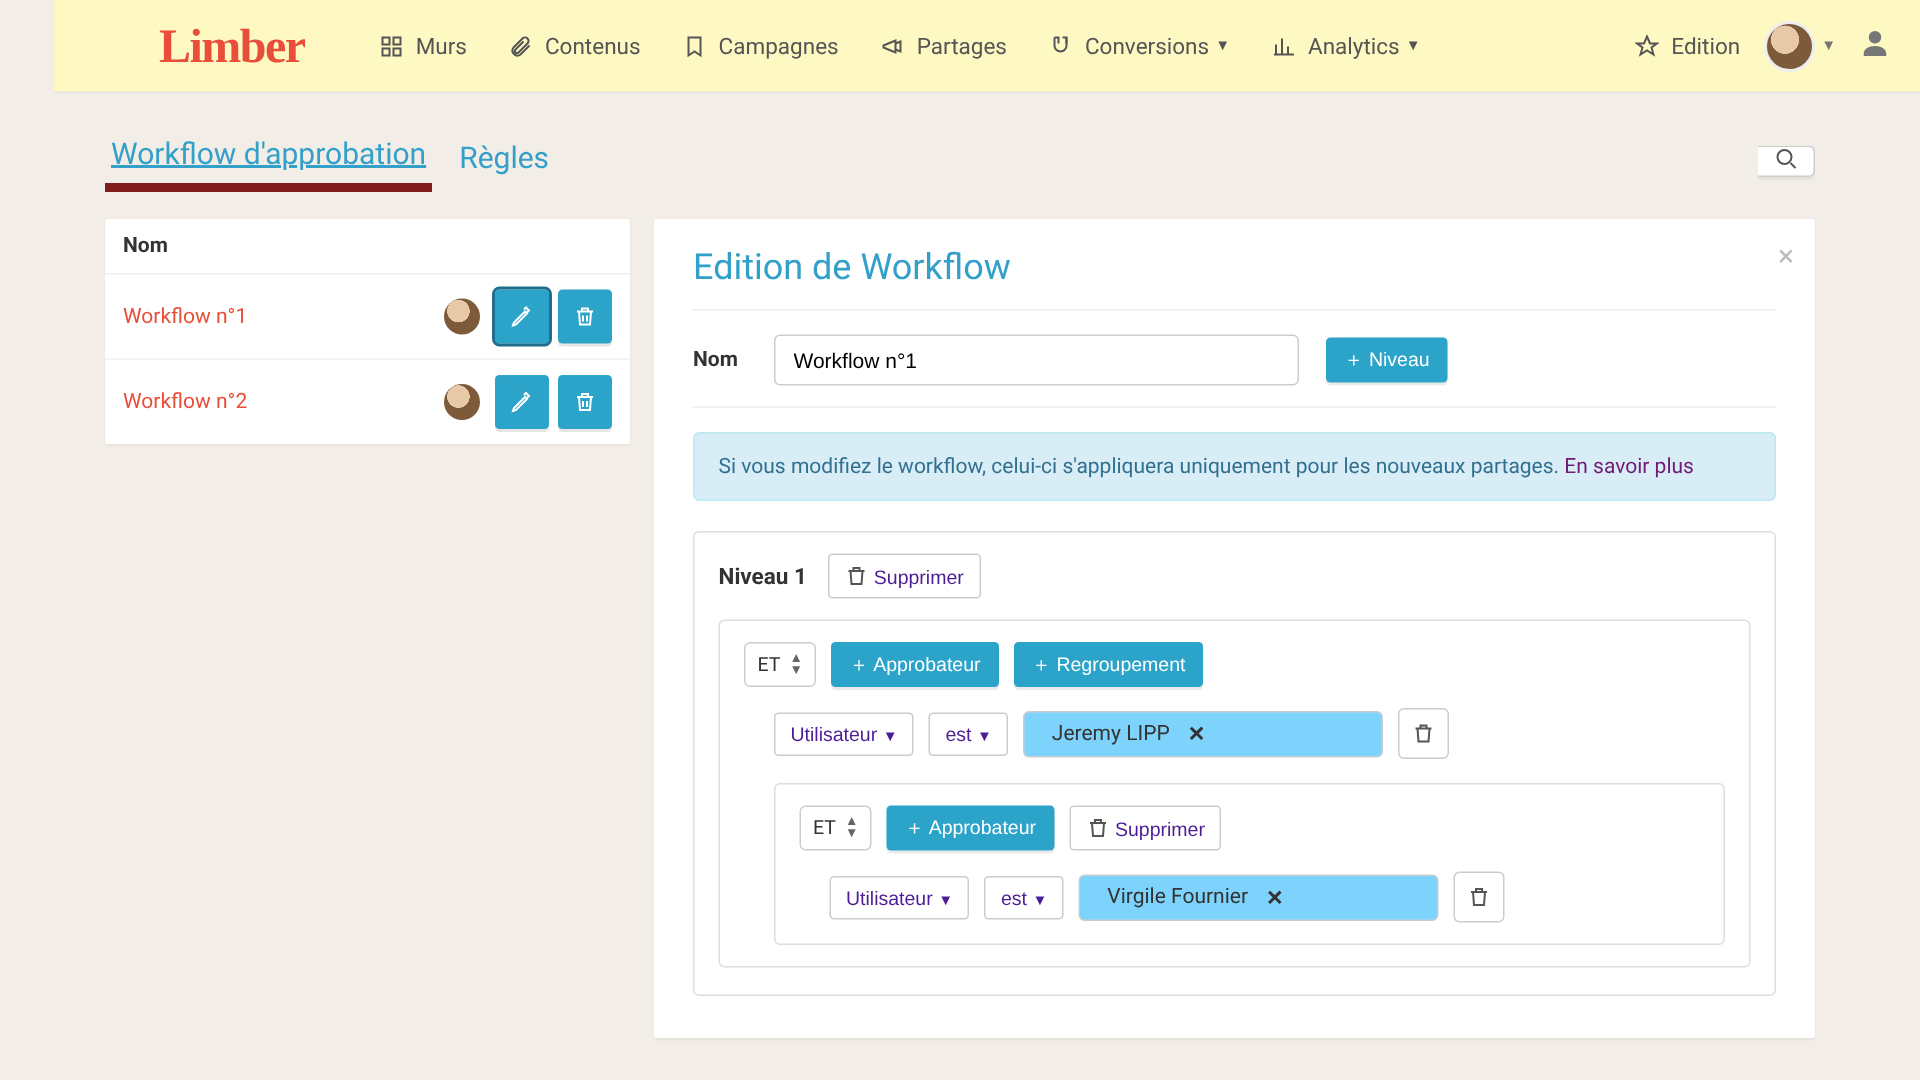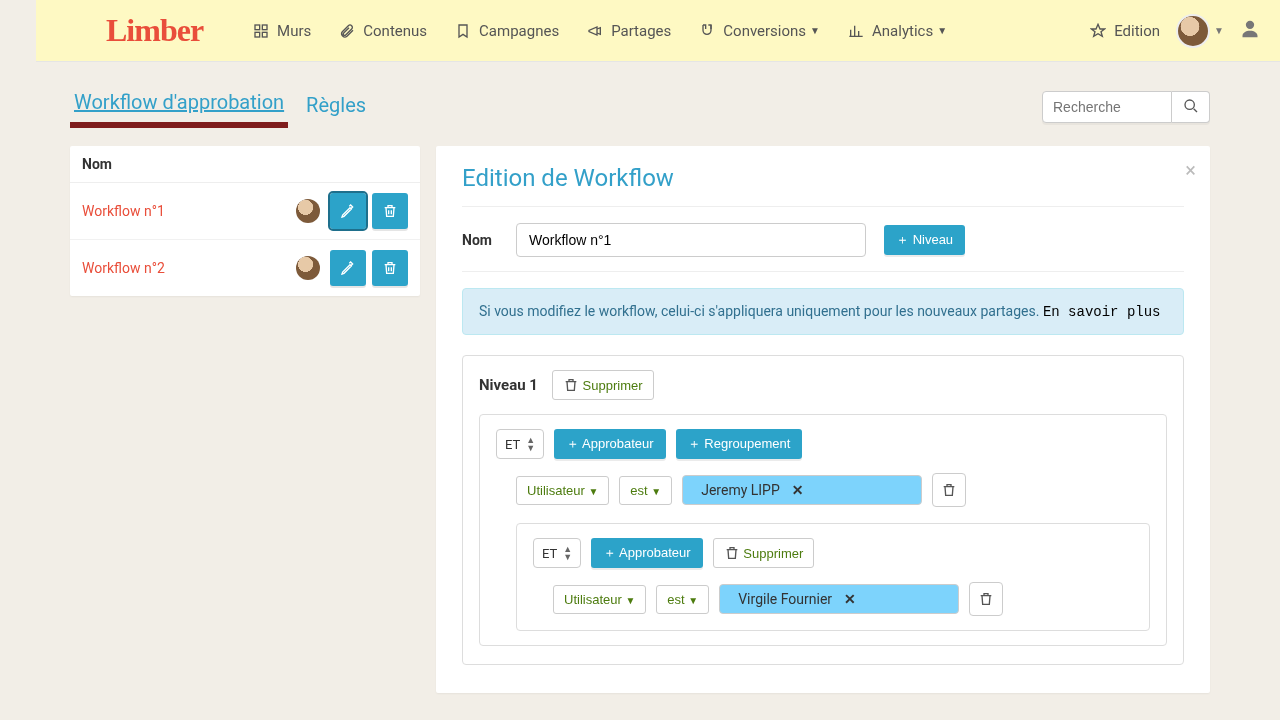--- a/index.html
+++ b/index.html
@@ -55,21 +55,21 @@
     font-size: 20px; color:#33a0c9; padding: 4px 4px 8px; cursor:pointer;
   }
   .tab.active { border-bottom: 6px solid #7f1d1d; text-decoration: underline; }
   .btn {
     background:#2ca3c9; color:#fff; border:none; border-radius:3px;
     padding:8px 14px; font-size:14px; cursor:pointer;
     box-shadow: 0 2px 0 rgba(0,0,0,0.08);
   }
   .btn-sm { padding:6px 12px; font-size:13px; }
   .btn-outline {
-    background:#fff; color:#4d7c0f; border:1px solid #ccc; border-radius:3px;
+    background:#fff; color:#4c1d95; border:1px solid #ccc; border-radius:3px;
     padding:6px 10px; font-size:13px; cursor:pointer;
   }
   .searchwrap { display:flex; }
   .searchwrap input {
     border:1px solid #ccc; border-radius:4px 0 0 4px; padding:7px 10px; width:130px; font-size:14px;
     box-shadow: 0 2px 0 rgba(0,0,0,0.04);
   }
   .searchwrap button {
     border:1px solid #ccc; border-left:none; border-radius:0 4px 4px 0; background:#fff; width:38px; cursor:pointer;
     box-shadow: 0 2px 0 rgba(0,0,0,0.04);
@@ -110,21 +110,21 @@
   .formrow { display:flex; align-items:center; gap:18px; margin-bottom:14px;}
   .formrow label { font-weight:700; width:36px;}
   .formrow input[type=text]{
     border:1px solid #ccc;border-radius:4px;padding:8px 12px;font-size:14px;width:350px;
   }
 
   .infobox {
     background:#d9edf7; color:#31708f; border:1px solid #bce8f1; border-radius:4px;
     padding:14px 16px; font-size:14px; margin:14px 0 20px;
   }
-  .infobox a { color:#000000; text-decoration:none; cursor:pointer;font-family:Liberation Mono, monospace;}
+  .infobox a { color:#701a75; text-decoration:none; cursor:pointer;}
 
   .levelbox {
     border:1px solid #ddd; border-radius:4px; padding:14px 16px 18px;
   }
   .levelhead { display:flex; align-items:center; gap:14px; margin-bottom:14px;}
   .levelhead strong{font-size:15px;}
   .rulebox {
     border:1px solid #ddd; border-radius:4px; padding:14px 16px; margin-top:6px;
   }
   .ruleactions { display:flex; align-items:center; gap:10px; margin-bottom:14px;}
@@ -236,21 +236,20 @@
   </div>
 </div>
 
 <div class="page">
 
   <div class="tabsrow">
     <div class="tab active">Workflow d'approbation</div>
     <div class="tab">Règles</div>
     <div class="spacer"></div>
     <div class="searchwrap">
-      <input type="text" placeholder="Recherche" style="">
       <button>
         <svg viewBox="0 0 24 24" class="sicon">
             <circle cx="10" cy="10" r="7"></circle>
             <path d="M21 21l-5-5"></path>
           </svg>
       </button>
     </div>
   </div>
 
   <div class="cols">

